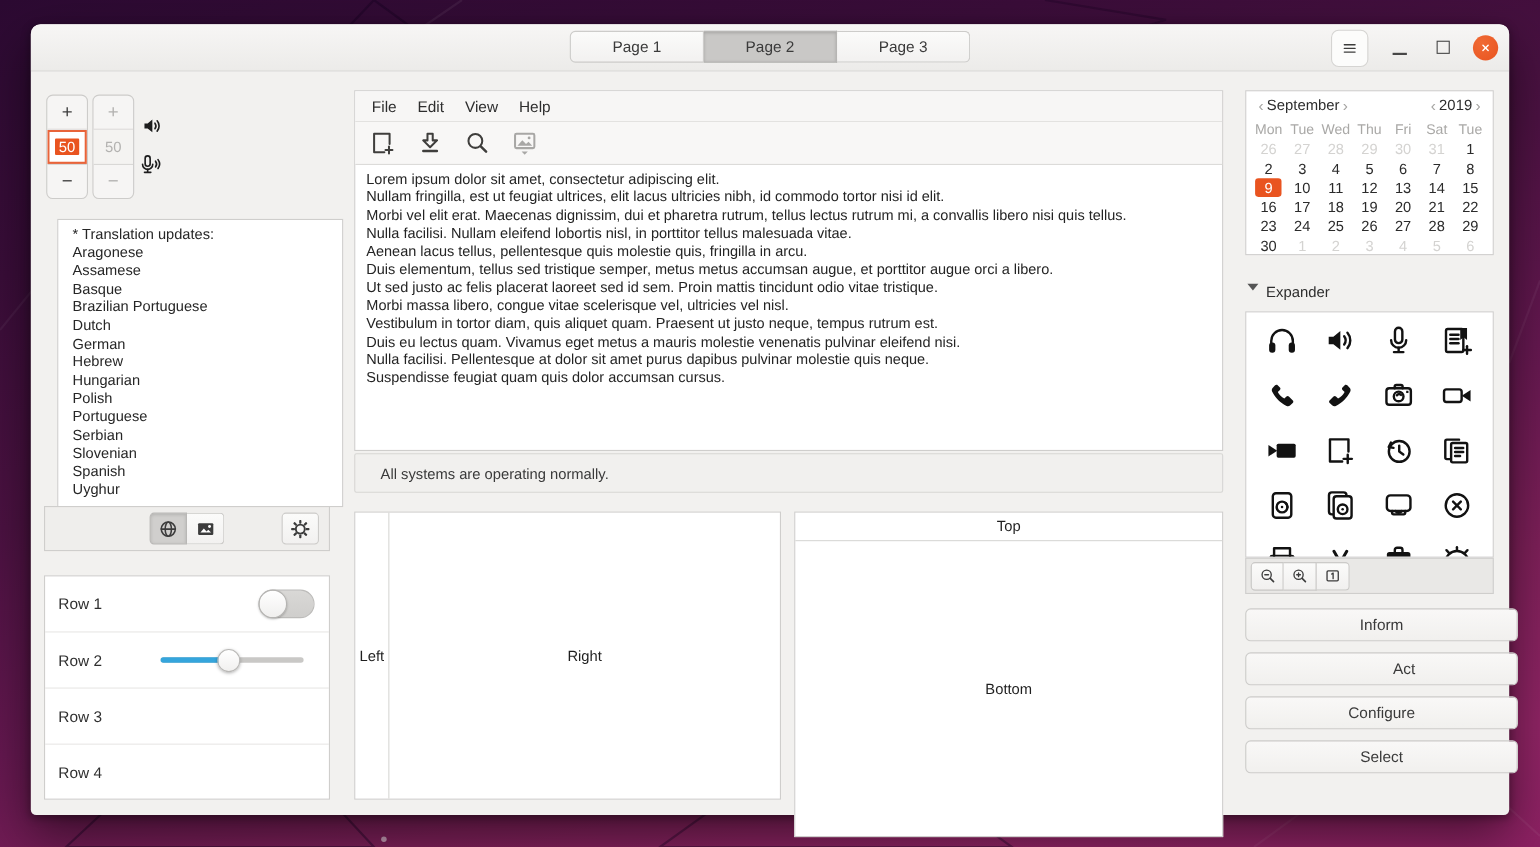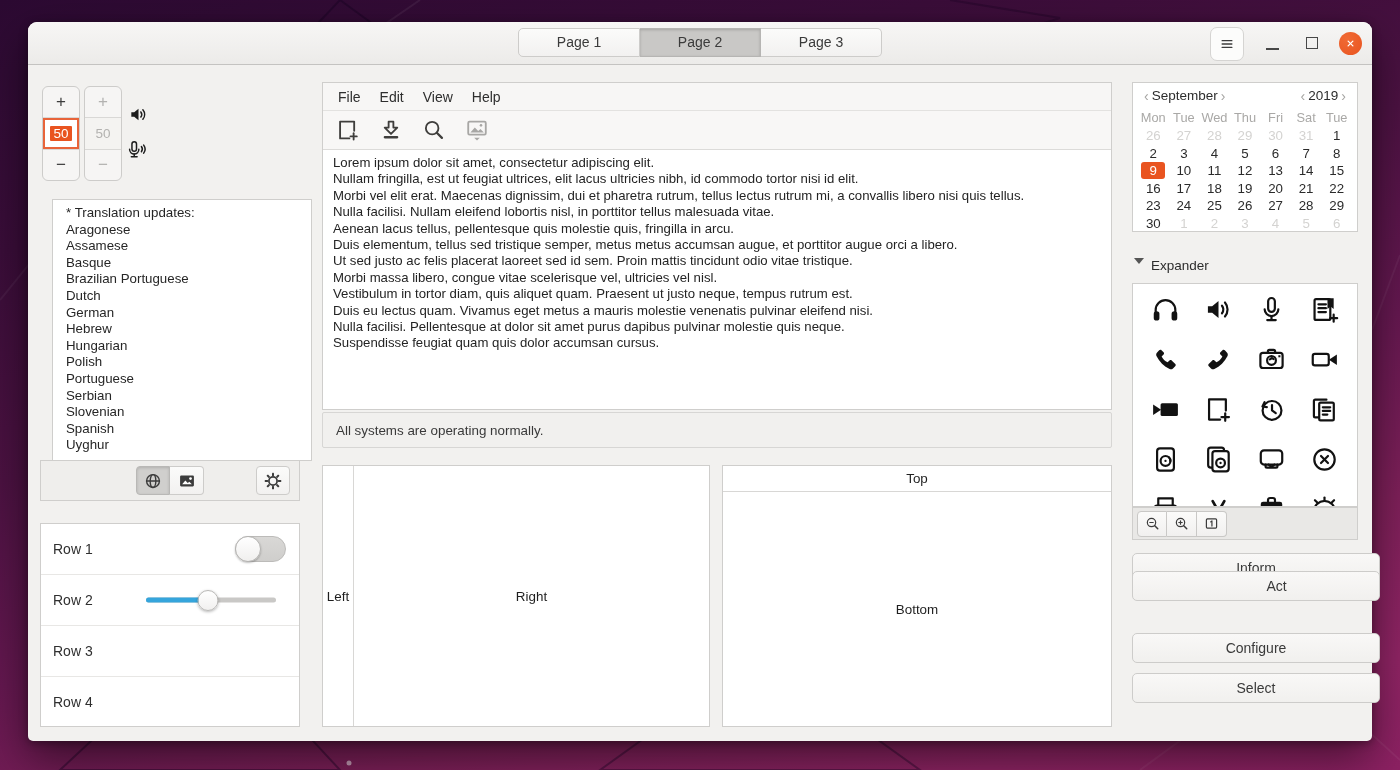--- a/index.html
+++ b/index.html
@@ -84,27 +84,27 @@
     border:1px solid #cfcecc;box-sizing:border-box;display:flex;flex-direction:column;}
   .menubar{height:27px;background:#f7f6f5;border-bottom:1px solid #e3e2e0;display:flex;align-items:center;
     padding-left:15px;gap:19px;font-size:14px;color:#2e2e2e;flex:none;}
   .toolbar{height:38px;background:#f8f7f6;border-bottom:1px solid #dcdbd9;display:flex;align-items:center;
     padding-left:12px;gap:17px;flex:none;}
   .ticon{width:26px;height:26px;color:#3f3e3c;}
   .ticon.disabled{color:#a8a7a5;}
   .textview{flex:1;padding:5px 10px;font-size:13.2px;line-height:16.4px;color:#242424;overflow:hidden;}
   .statusbar{position:absolute;left:294px;top:390px;width:790px;height:36px;background:#f1f0ee;
     border:1px solid #d7d6d4;border-radius:2px;box-sizing:border-box;display:flex;align-items:center;
-    padding-left:13px;font-size:13.4px;color:#3a3a3a;}
+    padding-left:23px;font-size:13.4px;color:#3a3a3a;}
   .paneA{position:absolute;left:294px;top:443px;width:388px;height:262px;background:#fff;
     border:1px solid #cfcecc;box-sizing:border-box;display:flex;font-size:13.4px;color:#1f1f1f;}
   .paneA .pleft{width:30px;display:flex;align-items:center;justify-content:center;flex:none;}
   .pane-vdiv{width:1px;background:#d8d7d5;flex:none;}
   .paneA .pright{flex:1;display:flex;align-items:center;justify-content:center;}
-  .paneB{position:absolute;left:694px;top:443px;width:390px;height:262px;background:#fff;
+  .paneB{position:absolute;left:694px;top:443px;width:390px;height:296px;background:#fff;
     border:1px solid #cfcecc;box-sizing:border-box;display:flex;flex-direction:column;font-size:13.4px;color:#1f1f1f;}
   .paneB .ptop{height:25px;display:flex;align-items:center;justify-content:center;flex:none;}
   .pane-hdiv{height:1px;background:#d8d7d5;flex:none;}
   .paneB .pbottom{flex:1;display:flex;align-items:center;justify-content:center;}
   
   .calendar{position:absolute;left:1104px;top:60px;width:226px;height:150px;background:#fff;
     border:1px solid #cfcecc;box-sizing:border-box;}
   .cal-header{height:25px;display:flex;align-items:center;padding:0 8px;font-size:13.5px;color:#2d2d2d;}
   .cal-chev{color:#a5a4a2;font-size:14px;padding:0 3px;}
   .cal-month{margin-right:auto;display:flex;align-items:center;}
@@ -601,18 +601,18 @@
       <div class="zbtn">
         <svg viewBox="0 0 24 24" class="icon">
           <rect x="4.8" y="5.6" width="14.4" height="12.8" rx="1.4"></rect>
           <path d="M10.8 9.7l1.8-1.3v7.2"></path>
         </svg>
       </div>
     </div>
 
   <div id="actionButtons">
       <div class="action-btn" style="top: 531px;">Inform</div>
-      <div class="action-btn" style="top: 549px; padding-left: 41px;">Act</div>
+      <div class="action-btn" style="top: 571px; padding-left: 41px;">Act</div>
       <div class="action-btn" style="top: 611px;">Configure</div>
       <div class="action-btn" style="top: 651px;">Select</div>
     </div>
 
 </div>
 
 </body></html>

